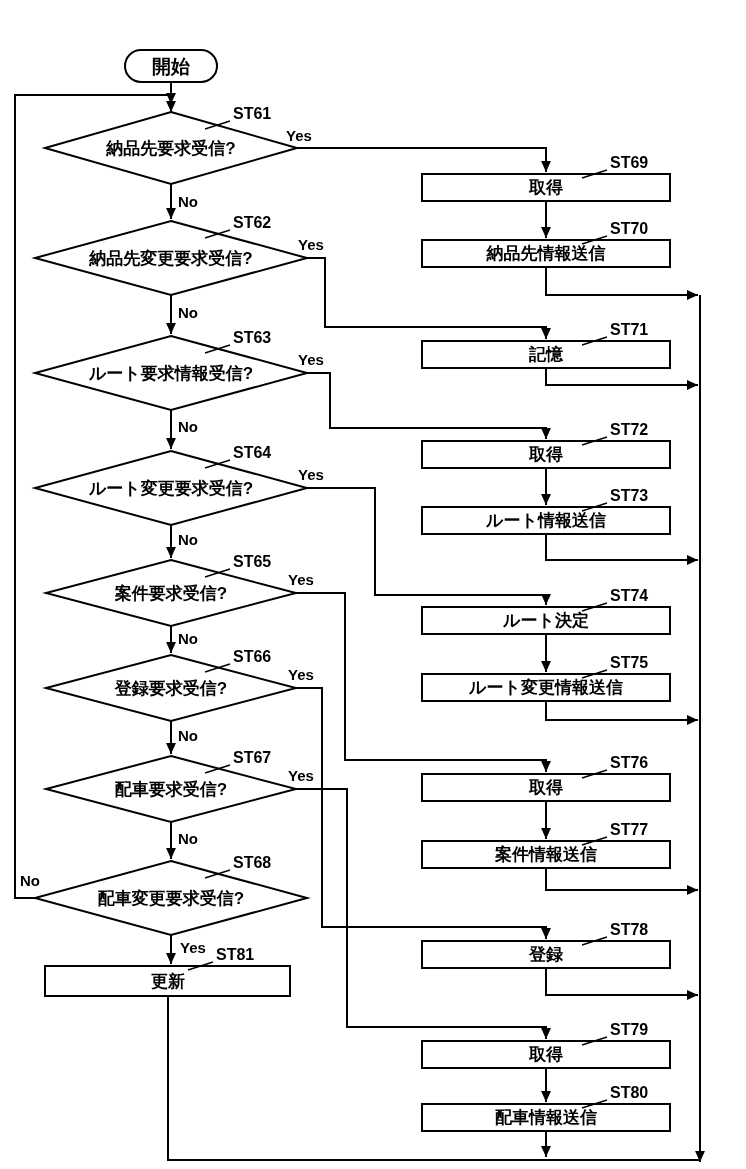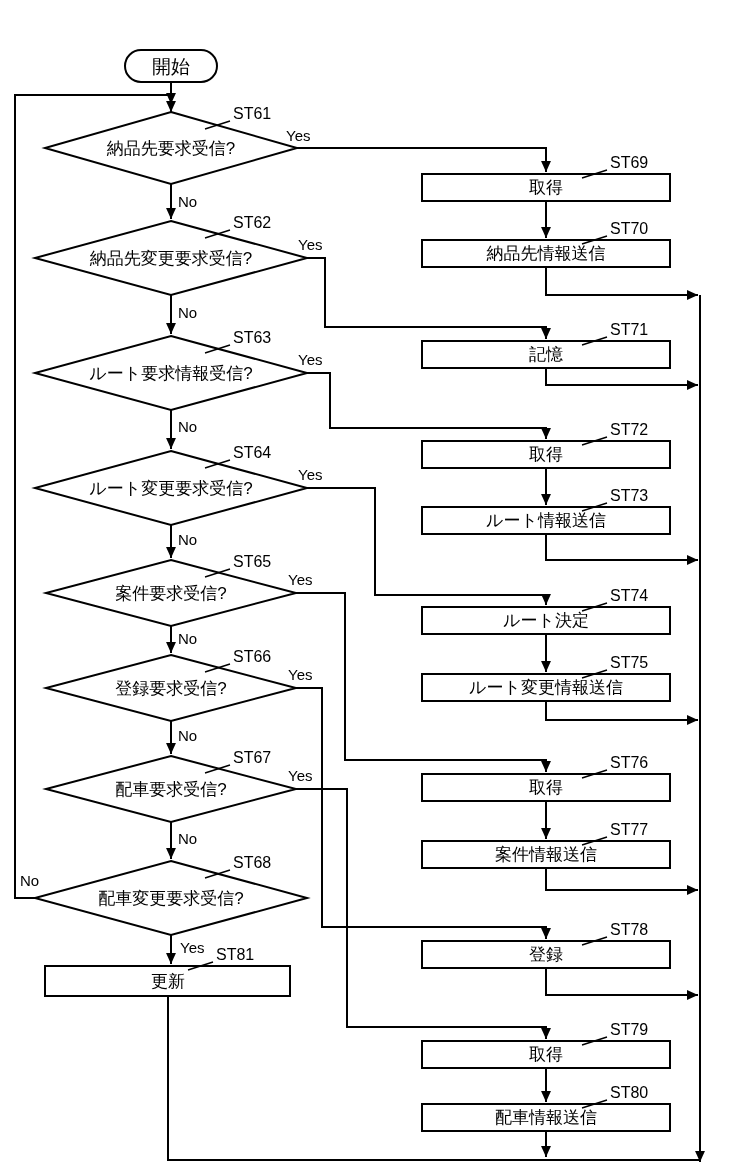--- a/index.html
+++ b/index.html
@@ -3,21 +3,21 @@
 <meta charset="utf-8">
 <style>
   html, body {
     margin: 0;
     padding: 0;
     background: #ffffff;
     width: 746px;
     height: 1169px;
     font-family: "Liberation Sans", sans-serif;
   }
-  .canvas-wrap { width: 746px; height: 846px; }
+  .canvas-wrap { width: 746px; height: 846px; font-weight: bold; }
   svg text {
     font-family: "Liberation Sans", sans-serif;
     fill: #000000;
   }
   .shape { fill: #ffffff; stroke: #000000; stroke-width: 2; }
   .edge  { fill: none; stroke: #000000; stroke-width: 2; }
   .tick  { stroke: #000000; stroke-width: 1.4; fill: none; }
   .node-label   { font-size: 17px; text-anchor: middle; }
   .proc-label   { font-size: 17px; text-anchor: middle; }
   .step-label   { font-size: 16px; text-anchor: start; }

